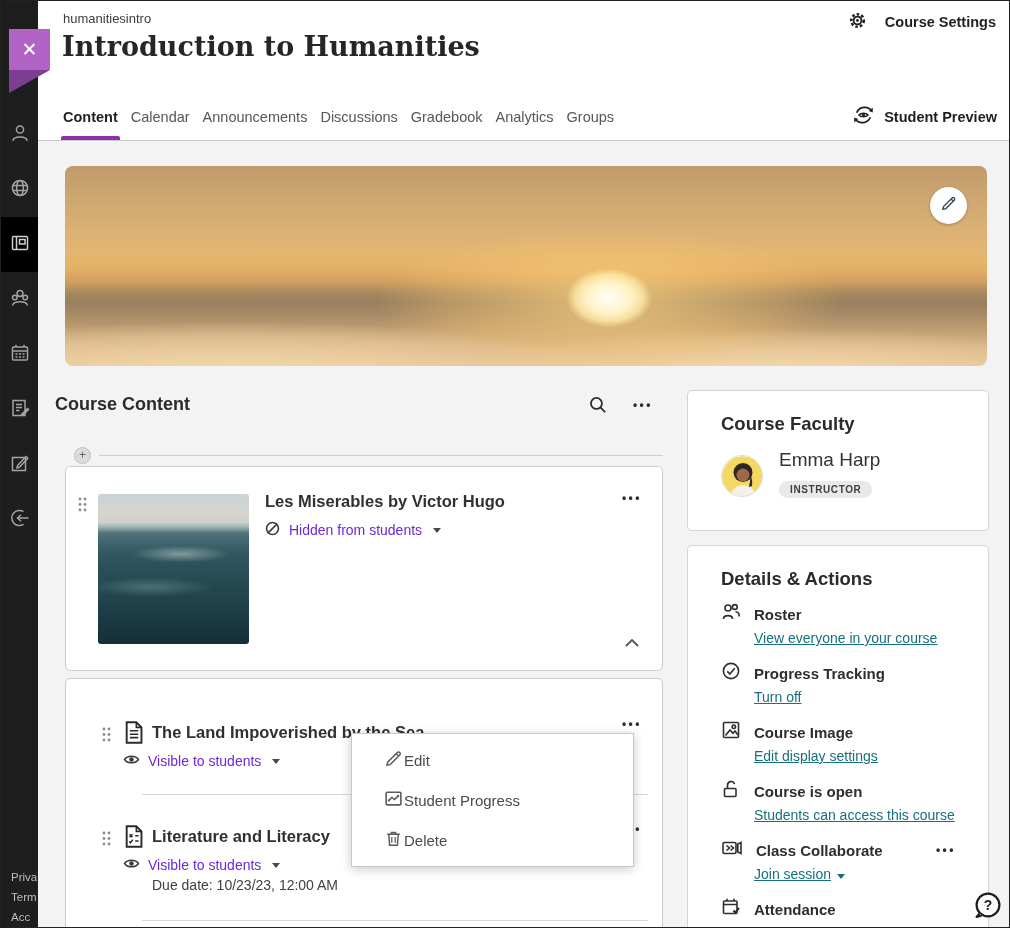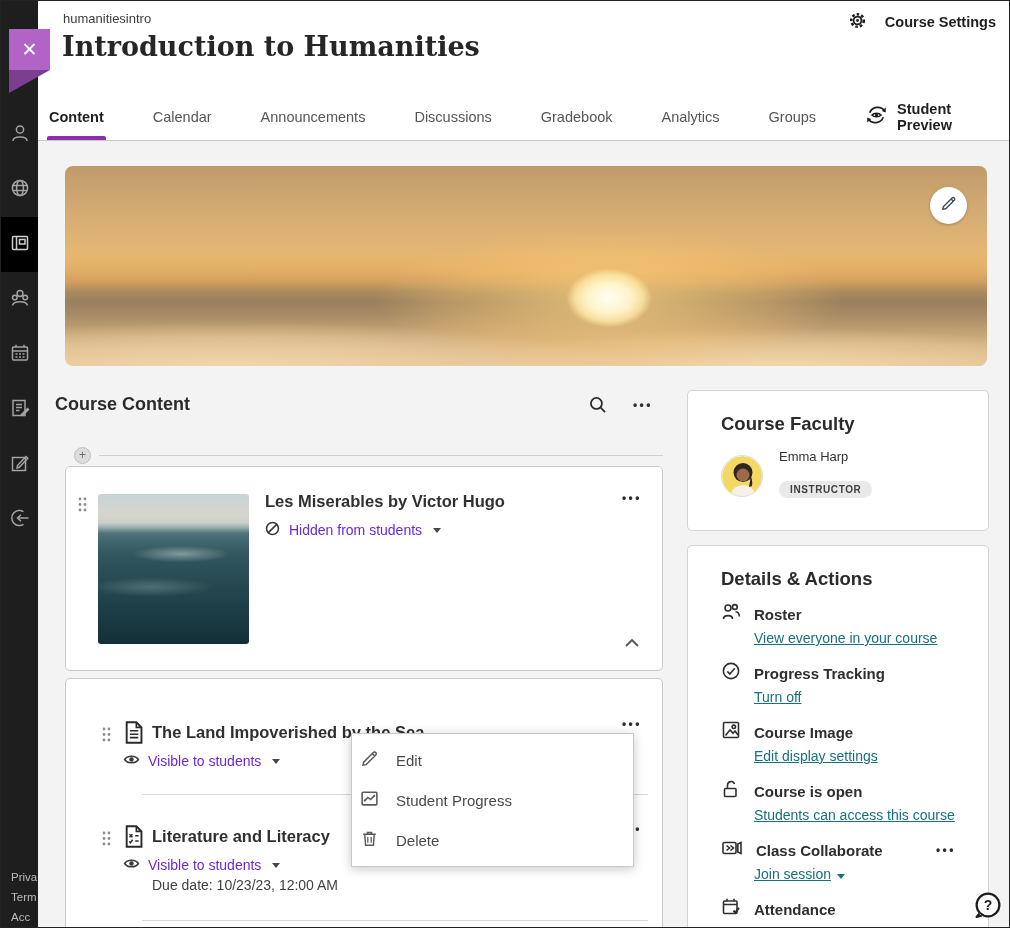--- a/index.html
+++ b/index.html
@@ -23,21 +23,21 @@
 
   
   #topbar { position:absolute; left:37px; top:0; right:0; height:92px; background:#fff; }
   .breadcrumb { position:absolute; left:25px; top:10px; font-size:13px; color:#3d3d3d; }
   .course-title { position:absolute; left:24px; top:30px; font-family:"DejaVu Serif",serif; font-size:27px; color:#262626; }
   .settings-btn { position:absolute; right:13px; top:10px; display:flex; align-items:center; gap:18px;
     font-size:14.5px; font-weight:600; color:#1f1f1f; cursor:pointer; }
 
   
   #tabbar { position:absolute; left:37px; top:92px; right:0; height:48px; background:#fff;
-    border-bottom:1px solid #c9c9c9; display:flex; align-items:center; padding-left:11px; gap:49px;justify-content:space-between; }
+    border-bottom:1px solid #c9c9c9; display:flex; align-items:center; padding-left:25px; gap:13px;justify-content:space-between; }
   .tab { font-size:14.5px; color:#565656; height:100%; display:flex; align-items:center; position:relative; cursor:pointer; }
   .tab.active { color:#1f1f1f; font-weight:600; }
   .tab.active::after { content:""; position:absolute; left:-2px; right:-2px; bottom:0; height:4px; background:#8c2fa8; border-radius:2px 2px 0 0; }
   .preview-btn { margin-left:auto; margin-right:12px; display:flex; align-items:center; gap:9px;
     font-size:14.5px; font-weight:600; color:#1f1f1f; cursor:pointer; }
 
   
   #main { position:absolute; left:37px; top:140px; right:0; bottom:0; background:#f3f3f3; overflow:hidden; }
 
   .hero { position:absolute; left:27px; top:25px; width:922px; height:200px; border-radius:8px;
@@ -74,28 +74,28 @@
   .caret { width:0; height:0; border-left:4.5px solid transparent; border-right:4.5px solid transparent; border-top:5.5px solid #474747; margin-left:3px; }
   .more-abs { position:absolute; right:20px; }
   .collapse { position:absolute; right:22px; bottom:18px; cursor:pointer; }
 
   #card2 { left:27px; top:537px; width:598px; height:400px; }
   .divider { position:absolute; left:76px; right:14px; height:1px; background:#d6d6d6; }
   .due { position:absolute; left:86px; top:198px; font-size:14px; color:#3f3f3f; }
 
   .ctx-menu { position:absolute; left:313px; top:592px; width:283px; background:#fff; border:1px solid #c8c8c8;
     box-shadow:0 2px 10px rgba(0,0,0,.22); z-index:40; padding:6px 0; }
-  .ctx-item { display:flex; align-items:center; gap:17px; padding:9px 8px; font-size:15px; color:#4a4a4a; cursor:pointer; }
+  .ctx-item { display:flex; align-items:center; gap:1px; padding:9px 32px; font-size:15px; color:#4a4a4a; cursor:pointer; }
   .ctx-item svg { flex:0 0 auto; }
 
   
   #faculty-card { left:649px; top:249px; width:302px; height:141px; border-color:#d4d4d4; }
   .panel-heading { position:absolute; left:33px; top:22px; font-size:18.5px; font-weight:600; color:#2b2b2b; }
   .avatar { position:absolute; left:33px; top:64px; width:42px; height:42px; border-radius:50%; overflow:hidden; border:1px solid #ddd; }
-  .fac-name { position:absolute; left:91px; top:58px; font-size:13px; color:#333; }
+  .fac-name { position:absolute; left:91px; top:58px; font-size:19px; color:#333; }
   .fac-badge { position:absolute; left:91px; top:90px; background:#e9e9e9; border-radius:10px; padding:3px 11px;
     font-size:10px; font-weight:700; letter-spacing:.6px; color:#3f3f3f; }
 
   #details-card { left:649px; top:404px; width:302px; height:420px; border-color:#d4d4d4; }
   .det-list { position:absolute; left:33px; top:56px; right:18px; }
   .det-item { margin-bottom:15px; }
   .det-row { display:flex; align-items:center; gap:13px; }
   .det-row svg { flex:0 0 auto; stroke:#2f2f2f; fill:none; stroke-width:1.6; }
   .det-label { font-size:15px; font-weight:600; color:#2e2e2e; }
   .det-link { margin-left:33px; margin-top:4px; font-size:14px; }

